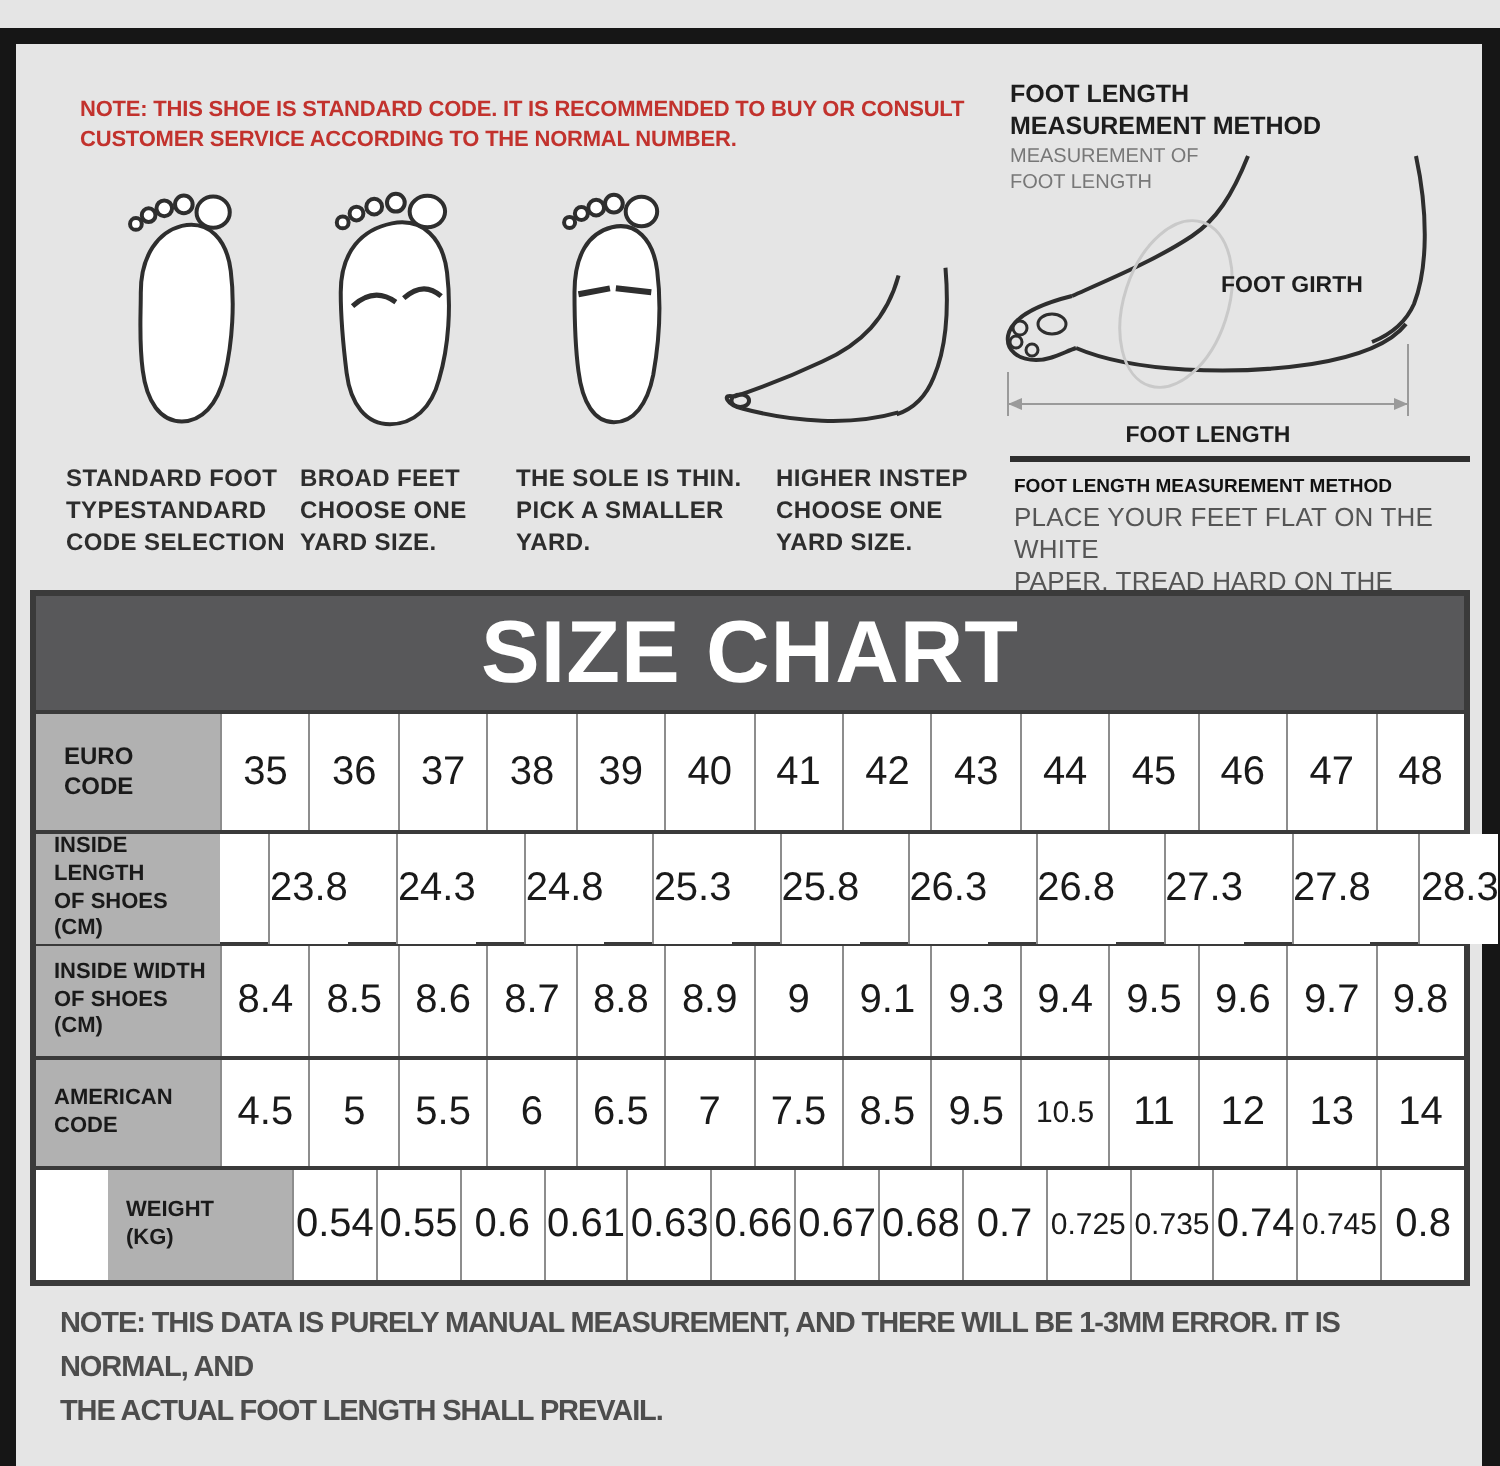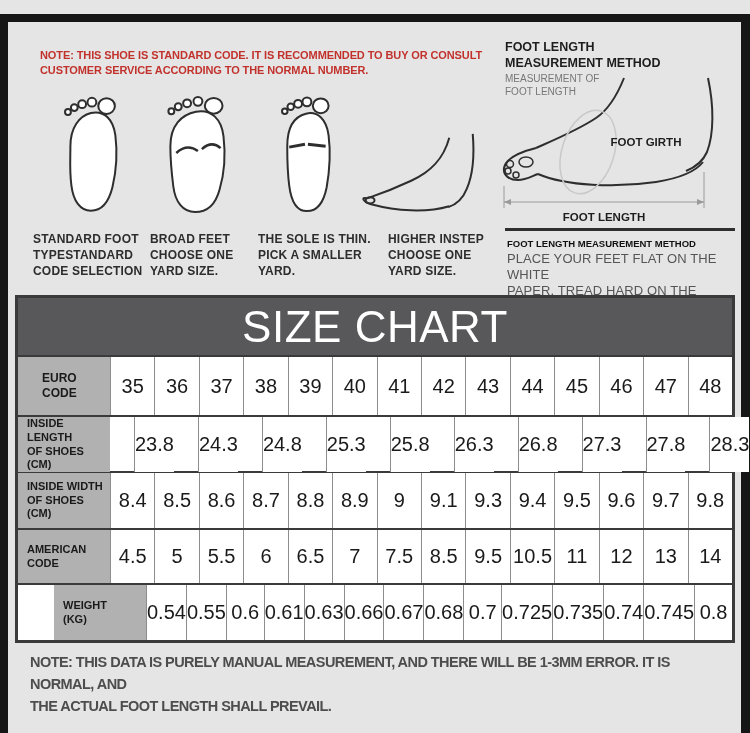--- a/index.html
+++ b/index.html
@@ -33,30 +33,30 @@
           line-height:1.3;}
   .bigfoot{position:absolute;left:496px;top:76px;}
   .divider{position:absolute;left:505px;top:228px;width:230px;height:3px;background:#2e2e2e;}
   .mp-method-title{position:absolute;left:507px;top:238px;width:232px;font-size:9.5px;
                    font-weight:bold;color:#111;}
   .mp-body{position:absolute;left:507px;top:251px;width:234px;font-size:13px;color:#555;
            line-height:1.22;letter-spacing:0.1px;}
   .chart{position:absolute;left:15px;top:295px;width:720px;border:3px solid var(--table-border-dark);
          background:#fff;box-sizing:border-box;}
   .band{height:57px;background:var(--header-band);display:flex;align-items:center;justify-content:center;}
-  .band span{color:#fff;font-size:44px;font-weight:normal;letter-spacing:0.5px;}
+  .band span{color:#fff;font-size:44px;font-weight:bold;letter-spacing:0.5px;}
   .trow{display:grid;grid-template-columns:92px repeat(14,1fr);border-top:2px solid var(--table-border-dark);}
   .r0{height:58px;} .r1{height:54px;gap:24px;} .r2{height:55px;} .r3{height:53px;} .r4{height:55px;padding-left:36px;}
   .cell{display:flex;align-items:center;justify-content:center;font-size:20px;color:#1a1a1a;
         border-left:1px solid var(--grid-line);background:#fff;}
-  .cell.sm{font-size:20px;}
+  .cell.sm{font-size:15px;}
   .rowlabel{display:flex;align-items:center;justify-content:flex-start;padding-left:9px;
             background:var(--label-cell-bg);font-size:11px;font-weight:bold;color:#1a1a1a;
             line-height:1.25;border-left:none;white-space:pre-line;}
-  .r0 .rowlabel{font-size:12px;padding-left:24px;}
+  .r0 .rowlabel{font-size:12px;padding-left:14px;}
   .bottom-note{position:absolute;left:30px;top:652px;width:705px;font-size:14.5px;font-weight:bold;
                color:var(--note-gray);line-height:1.5;letter-spacing:-0.55px;}
   svg path, svg circle, svg ellipse{vector-effect:non-scaling-stroke;}
 </style>
 </head>
 <body>
 
 <div class="page">
   <div class="frame"></div>
 

